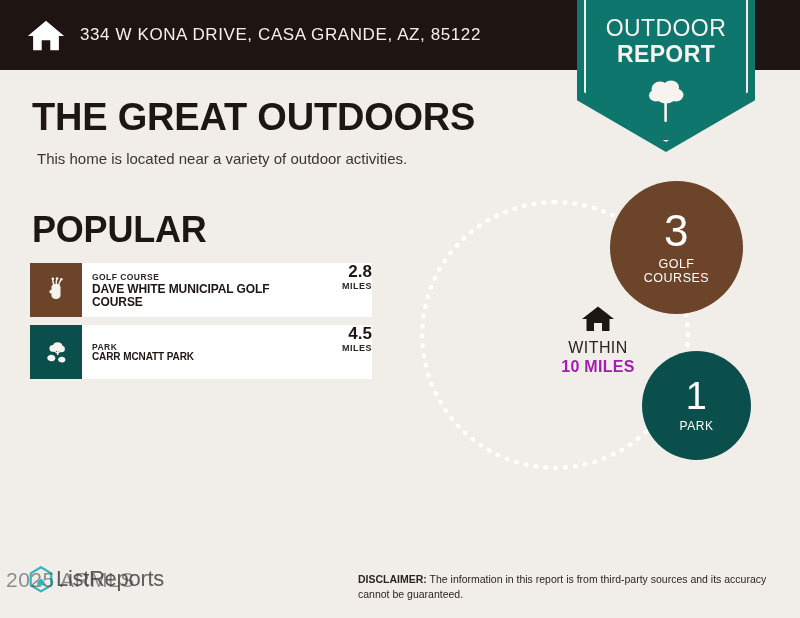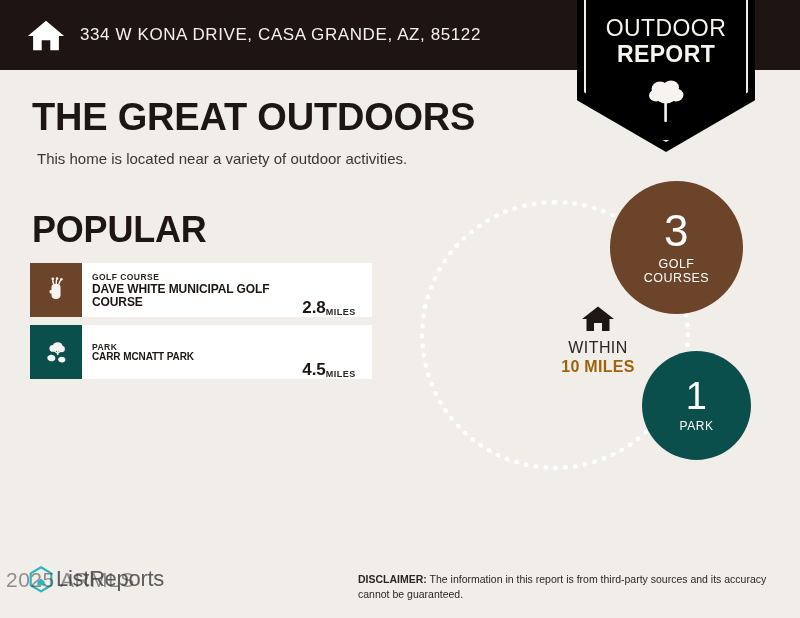--- a/index.html
+++ b/index.html
@@ -50,21 +50,21 @@
     white-space: nowrap;
   }
 
   
   .badge {
     position: absolute;
     left: 577px;
     top: 0;
     width: 178px;
     height: 152px;
-    background: #000000;
+    background: #0f766e;
     -webkit-clip-path: polygon(0 0, 100% 0, 100% 66%, 50% 100%, 0 66%);
     clip-path: polygon(0 0, 100% 0, 100% 66%, 50% 100%, 0 66%);
     z-index: 5;
   }
   .badge-inner-line {
     position: absolute;
     left: 7px;
     top: -4px;
     width: 164px;
     height: 146px;
@@ -177,24 +177,23 @@
     font-size: 10px;
     font-weight: 700;
     color: #1E1613;
     letter-spacing: -0.1px;
     line-height: 1.08;
   }
   .poi-name.small { font-size: 12px; }
   .poi-dist {
     width: 66px;
     min-width: 66px;
-    padding-right: 10px;
-    display: flex;
+    display: flex;
+    flex-direction: column;
     align-items: flex-end;
-    justify-content: center;
   }
   .poi-dist-num {
     font-size: 17px;
     font-weight: 700;
     color: #1E1613;
     line-height: 1.05;
   }
   .poi-dist-unit {
     font-size: 9px;
     font-weight: 700;
@@ -275,21 +274,21 @@
   .within-l1 {
     font-size: 16px;
     font-weight: 400;
     color: #2B2522;
     letter-spacing: 0.4px;
     line-height: 1.18;
   }
   .within-l2 {
     font-size: 16px;
     font-weight: 700;
-    color: #a16207;
+    color: #a21caf;
     letter-spacing: 0.3px;
     line-height: 1.18;
   }
 
   
   .footer-logo {
     position: absolute;
     left: 28px;
     top: 564px;
     display: flex;

